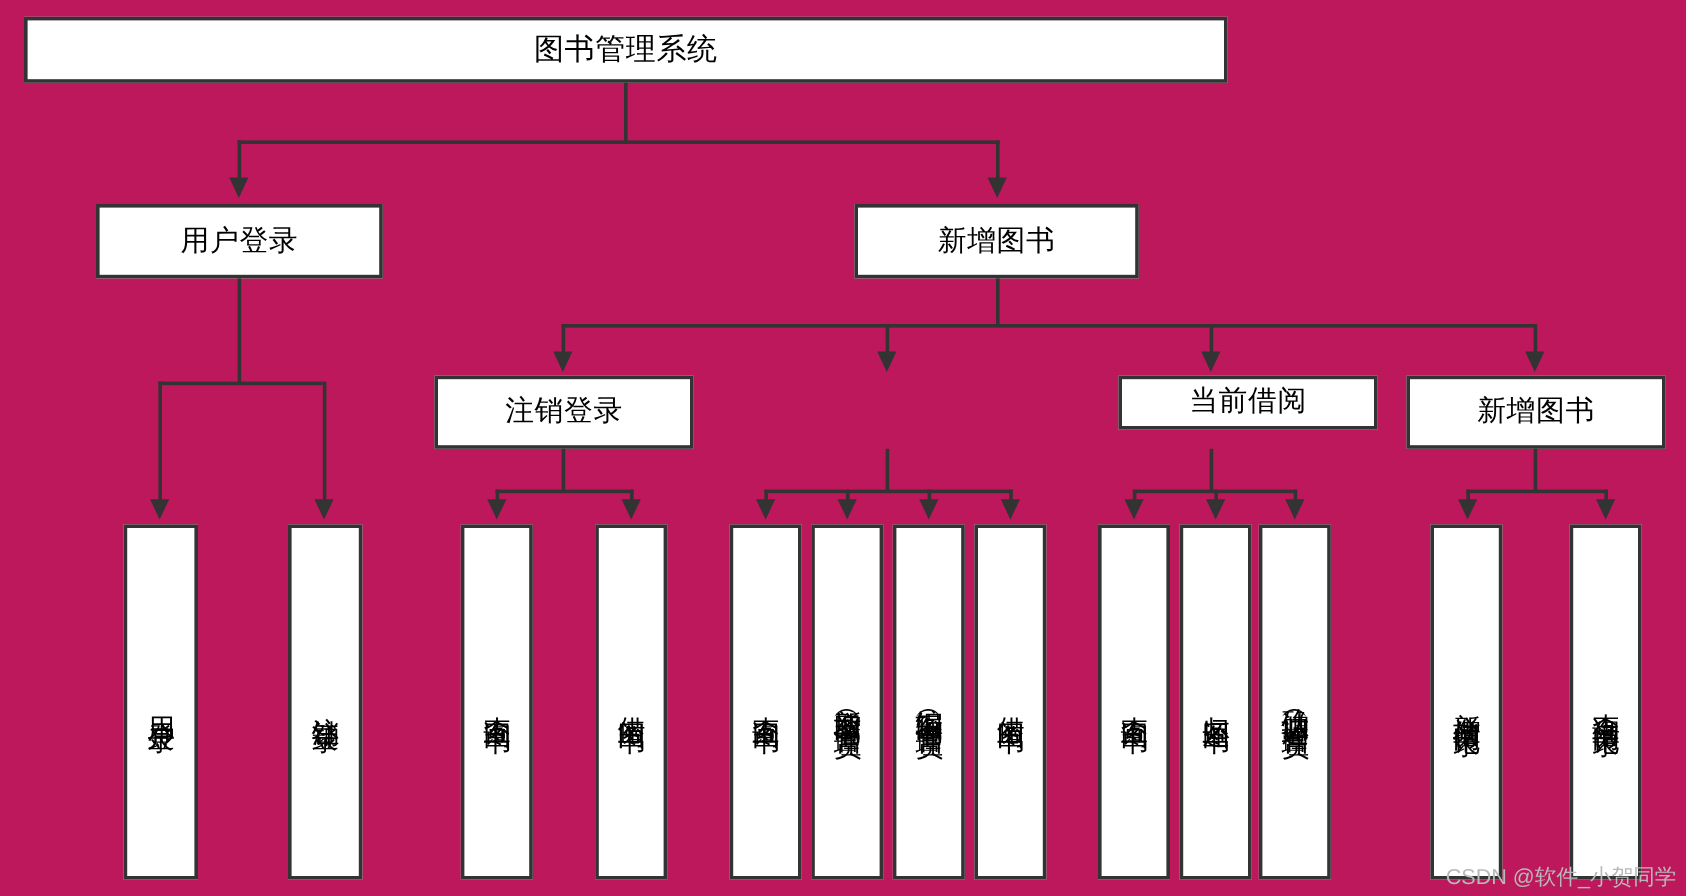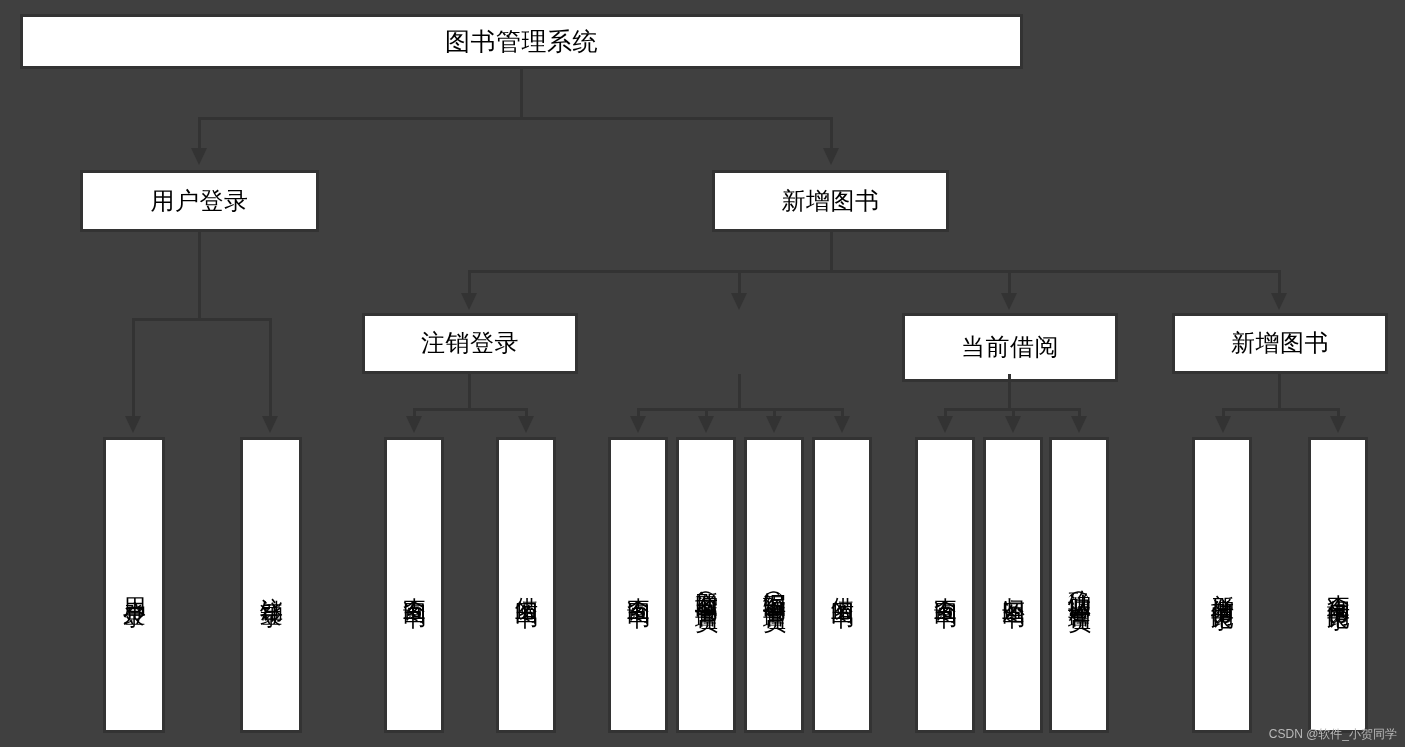--- a/index.html
+++ b/index.html
@@ -9,21 +9,21 @@
     background: #ffffff;
   }
   body {
     font-family: "Liberation Sans", "DejaVu Sans", sans-serif;
     -webkit-font-smoothing: antialiased;
   }
   #canvas {
     position: relative;
     width: 1405px;
     height: 747px;
-    background: #404040;
+    background: #be185d;
     overflow: hidden;
   }
   
   .node {
     position: absolute;
     box-sizing: border-box;
     background: #ffffff;
     border: 3px solid #333333;
     display: flex;
     align-items: center;
@@ -63,21 +63,21 @@
     height: 0;
     border-left: 8px solid transparent;
     border-right: 8px solid transparent;
     border-top: 17px solid #333333;
   }
   
   #watermark {
     position: absolute;
     right: 8px;
     bottom: 4px;
-    font-size: 12px;
+    font-size: 18px;
     color: #b9b9b9;
     font-family: "Liberation Sans", "DejaVu Sans", sans-serif;
     white-space: nowrap;
     user-select: none;
   }
 </style>
 </head>
 <body>
 
 <div id="canvas">
@@ -116,21 +116,21 @@
   <div class="ln-v" style="left:738px; top:270px; height:25px;"></div>
   <div class="arrow" style="left:731px; top:293px;"></div>
   <div class="ln-v" style="left:1008px; top:270px; height:25px;"></div>
   <div class="arrow" style="left:1001px; top:293px;"></div>
   <div class="ln-v" style="left:1278px; top:270px; height:25px;"></div>
   <div class="arrow" style="left:1271px; top:293px;"></div>
 
   <div class="node h" style="left:362px; top:313px; width:216px; height:61px;">
     <span class="label">注销登录</span>
   </div>
-  <div class="node h" style="left:902px; top:313px; width:216px; height:69px;">
+  <div class="node h" style="left:932px; top:313px; width:216px; height:45px;">
     <span class="label">当前借阅</span>
   </div>
   <div class="node h" style="left:1172px; top:313px; width:216px; height:61px;">
     <span class="label">新增图书</span>
   </div>
 
   <div class="ln-v" style="left:468px; top:374px; height:36px;"></div>
   <div class="ln-h" style="left:413px; top:408px; width:115px;"></div>
   <div class="ln-v" style="left:413px; top:408px; height:10px;"></div>
   <div class="arrow" style="left:406px; top:416px;"></div>

